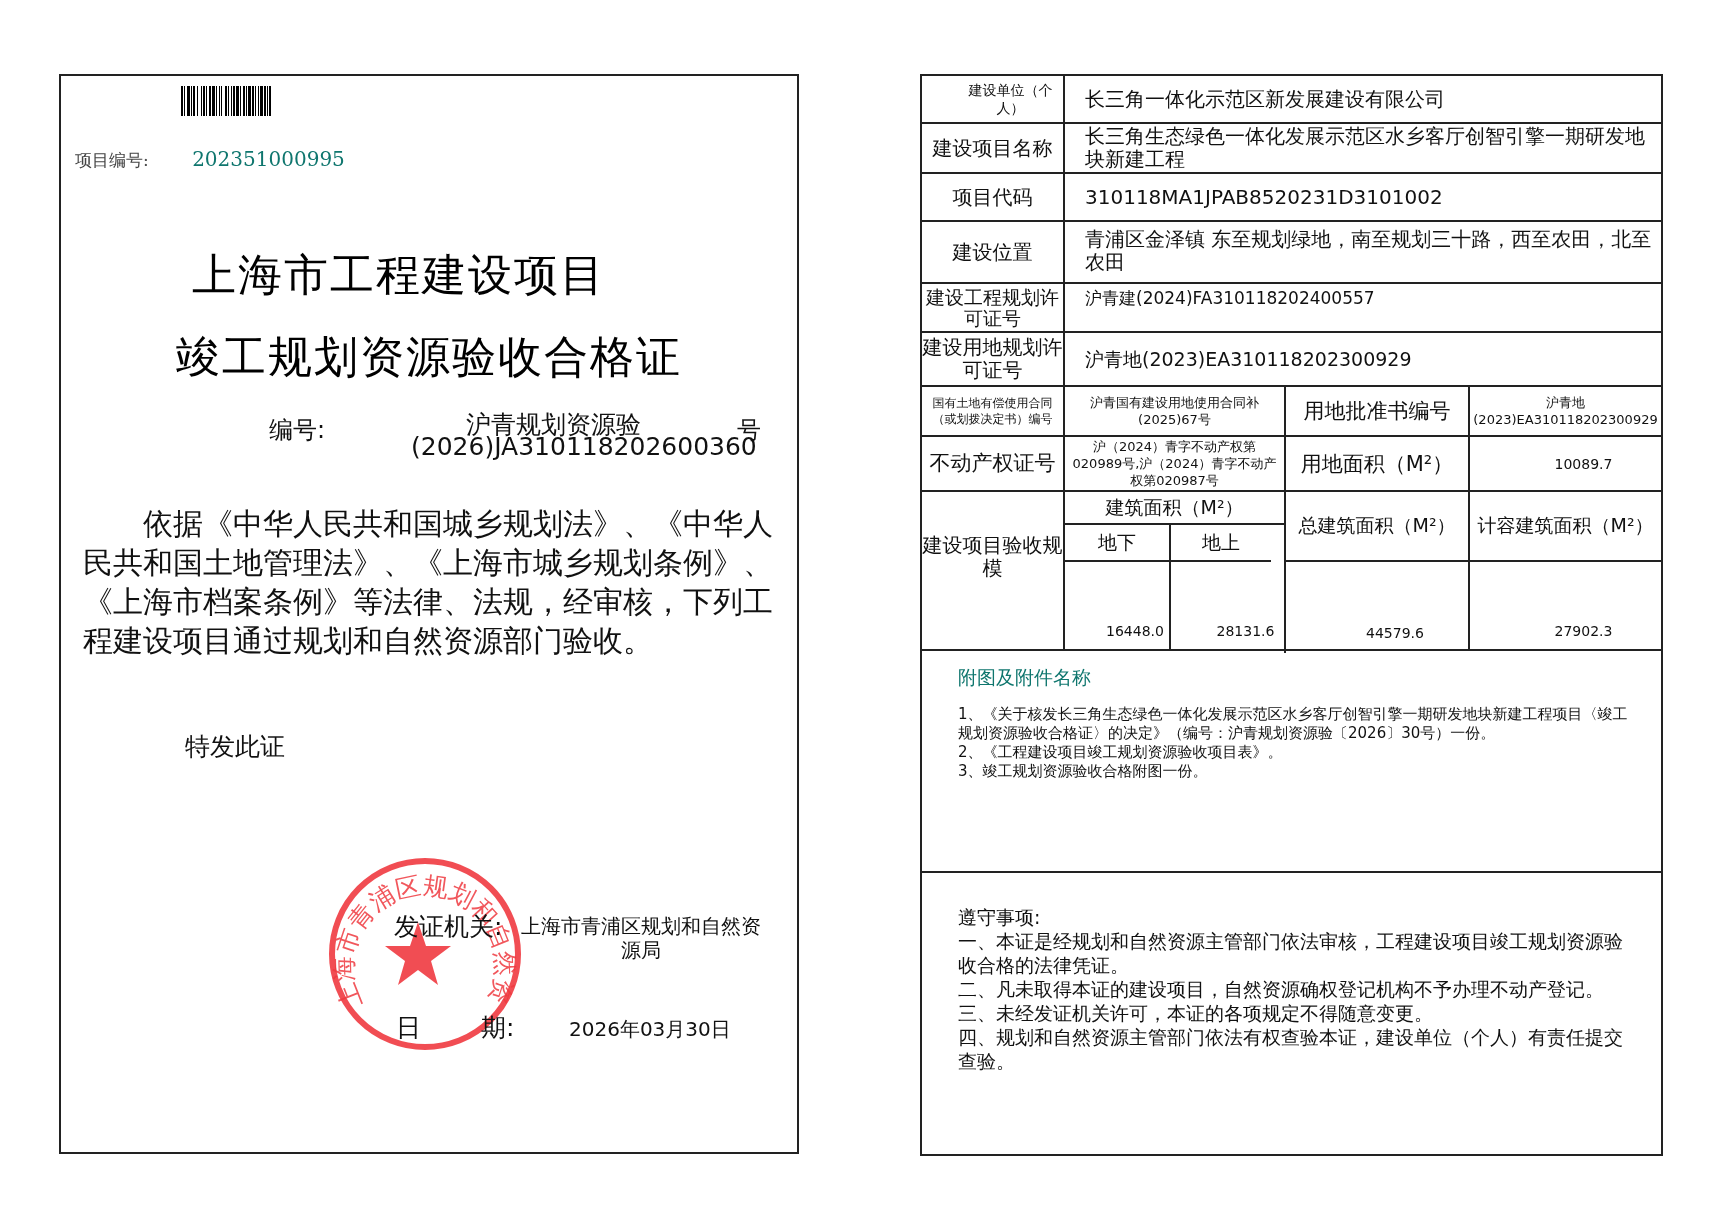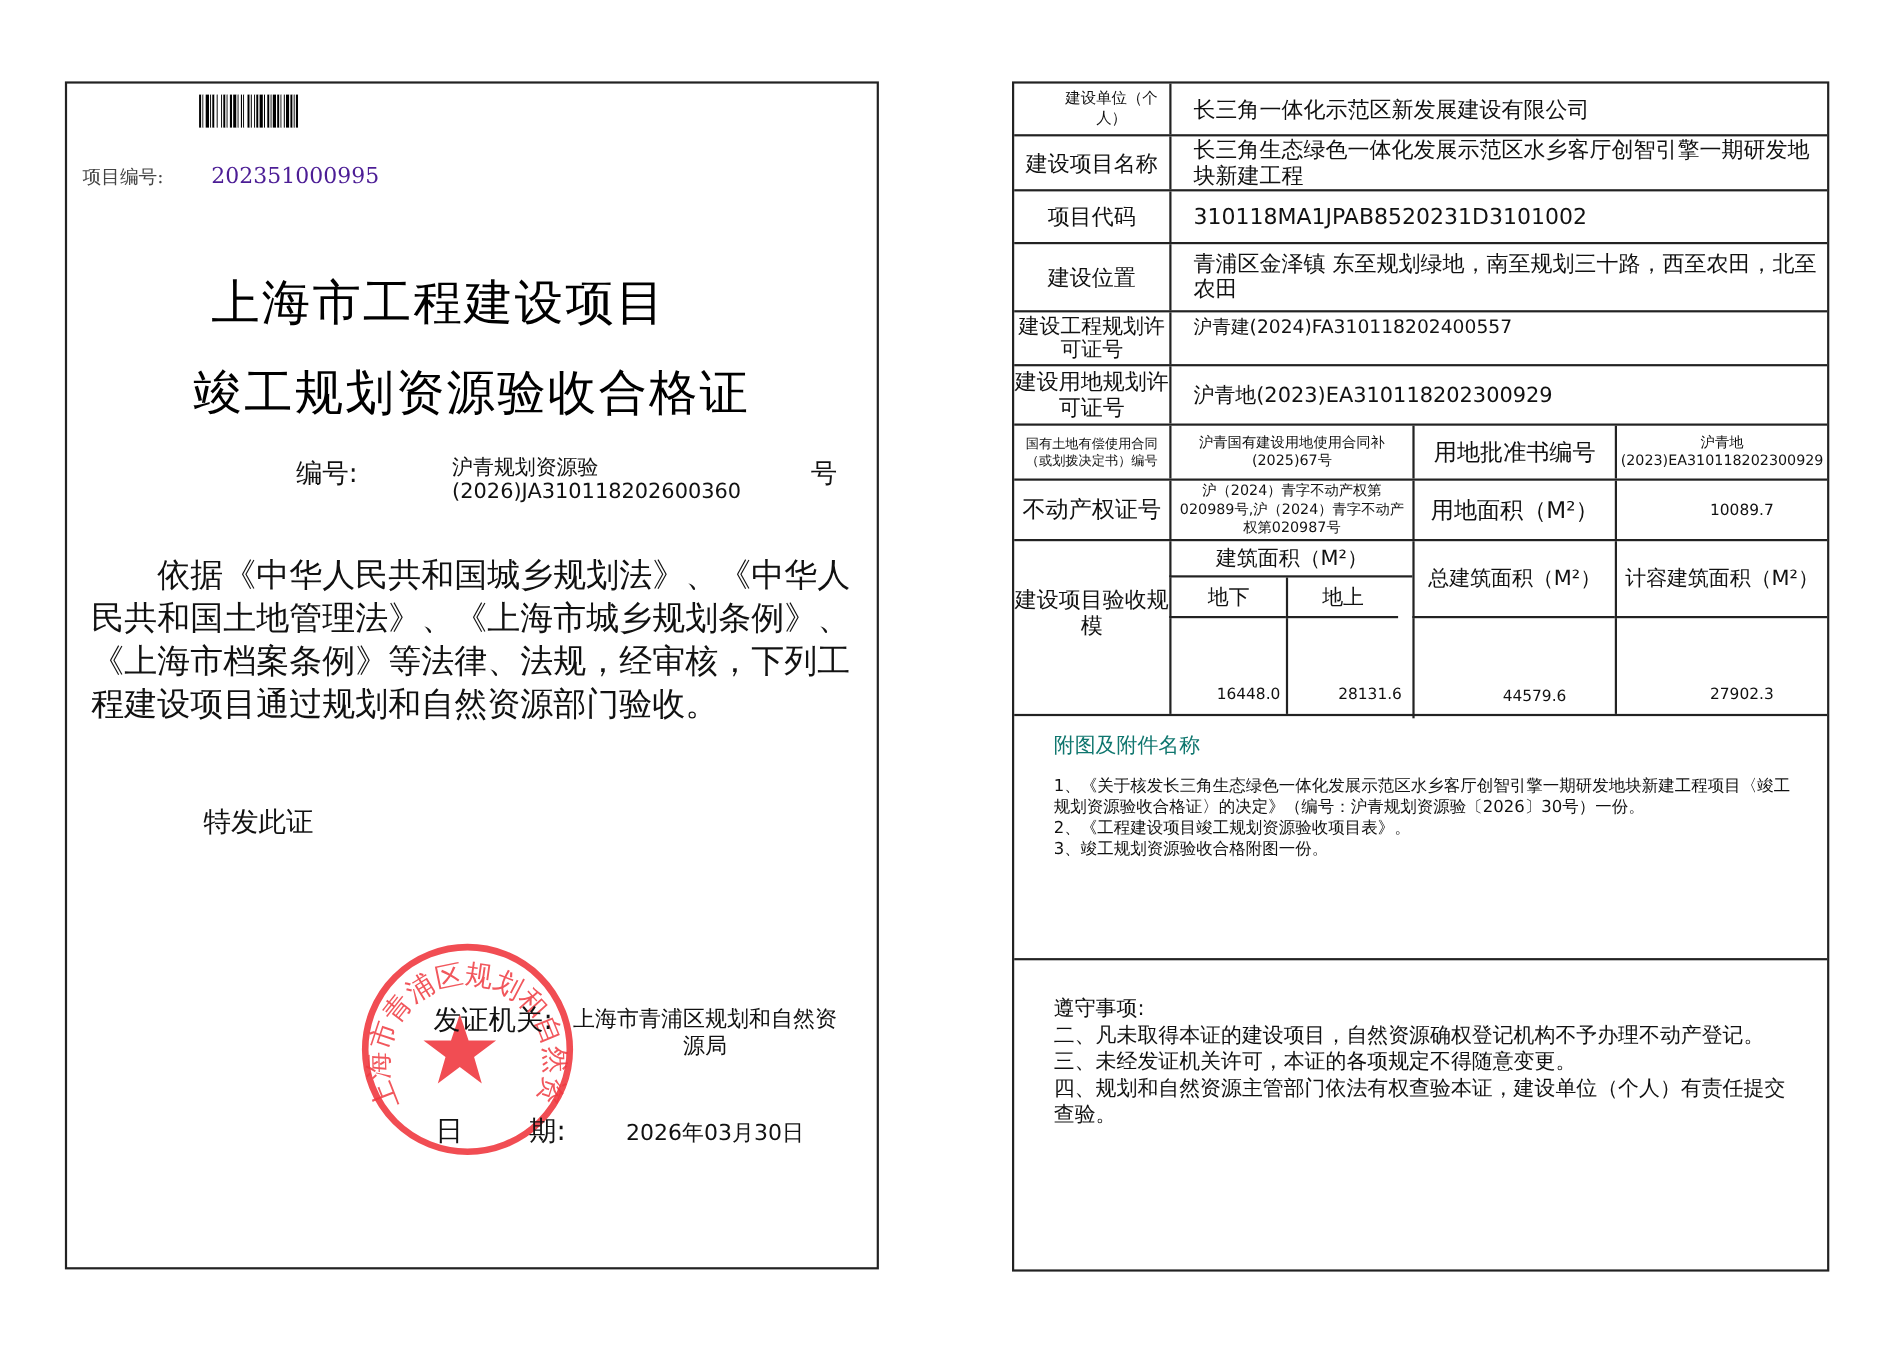--- a/index.html
+++ b/index.html
@@ -7,28 +7,28 @@
            font-family:"DejaVu Sans","Liberation Sans",sans-serif; color:#111; }
 
     
     .left-page { position:absolute; left:59px; top:74px; width:740px; height:1080px;
                  border:2px solid #222; box-sizing:border-box; }
     .barcode { position:absolute; left:120px; top:10px; width:220px; height:30px;
                display:flex; align-items:stretch; gap:0; }
     .barcode span { display:block; background:#000; height:100%; }
     .proj-no { position:absolute; left:14px; top:72px; font-family:"DejaVu Serif","Liberation Serif",serif;
                font-size:17px; color:#444; }
-    .proj-no .val { margin-left:18px; color:#4c1d95; }
+    .proj-no .val { margin-left:18px; color:#0f766e; }
     .title1, .title2 { position:absolute; left:0; right:0; text-align:center;
                        font-size:44px; font-weight:normal; letter-spacing:2px; color:#000; }
     .title1 { top:170px; padding-right:60px; }
     .title2 { top:252px; padding-right:0; }
     .cert-no-label { position:absolute; left:208px; top:338px; font-size:24px; }
-    .cert-no-value { position:absolute; left:350px; top:338px; width:230px; text-align:left;
-                     font-size:19px; line-height:22px; }
+    .cert-no-value { position:absolute; left:350px; top:338px; width:230px; text-align:right;
+                     font-size:25px; line-height:22px; }
     .cert-no-suffix { position:absolute; left:676px; top:338px; font-size:24px; }
     .body-text { position:absolute; left:22px; top:428px; width:690px; font-size:30px;
                  line-height:39px; text-indent:60px; }
     .issue-line { position:absolute; left:124px; top:654px; font-size:25px; }
 
     .seal { position:absolute; left:264px; top:778px; width:200px; height:200px; }
     .issuer-label { position:absolute; left:333px; top:834px; font-size:25px; }
     .issuer-value { position:absolute; left:455px; top:838px; width:250px; text-align:center;
                     font-size:20px; line-height:24px; }
     .date-label { position:absolute; left:335px; top:935px; font-size:25px; }
@@ -234,18 +234,19 @@
     <div class="attach-list">
       <div>1、《关于核发长三角生态绿色一体化发展示范区水乡客厅创智引擎一期研发地块新建工程项目〈竣工规划资源验收合格证〉的决定》（编号：沪青规划资源验〔2026〕30号）一份。</div>
       <div>2、《工程建设项目竣工规划资源验收项目表》。</div>
       <div>3、竣工规划资源验收合格附图一份。</div>
     </div>
   </div>
 
   <div class="notes">
     <div class="notes-body">
       <div>遵守事项:</div>
+      <div>一、本证是经规划和自然资源主管部门依法审核，工程建设项目竣工规划资源验收合格的法律凭证。</div>
       <div>二、凡未取得本证的建设项目，自然资源确权登记机构不予办理不动产登记。</div>
       <div>三、未经发证机关许可，本证的各项规定不得随意变更。</div>
       <div>四、规划和自然资源主管部门依法有权查验本证，建设单位（个人）有责任提交查验。</div>
     </div>
   </div>
 </div>
 
 </body></html>

